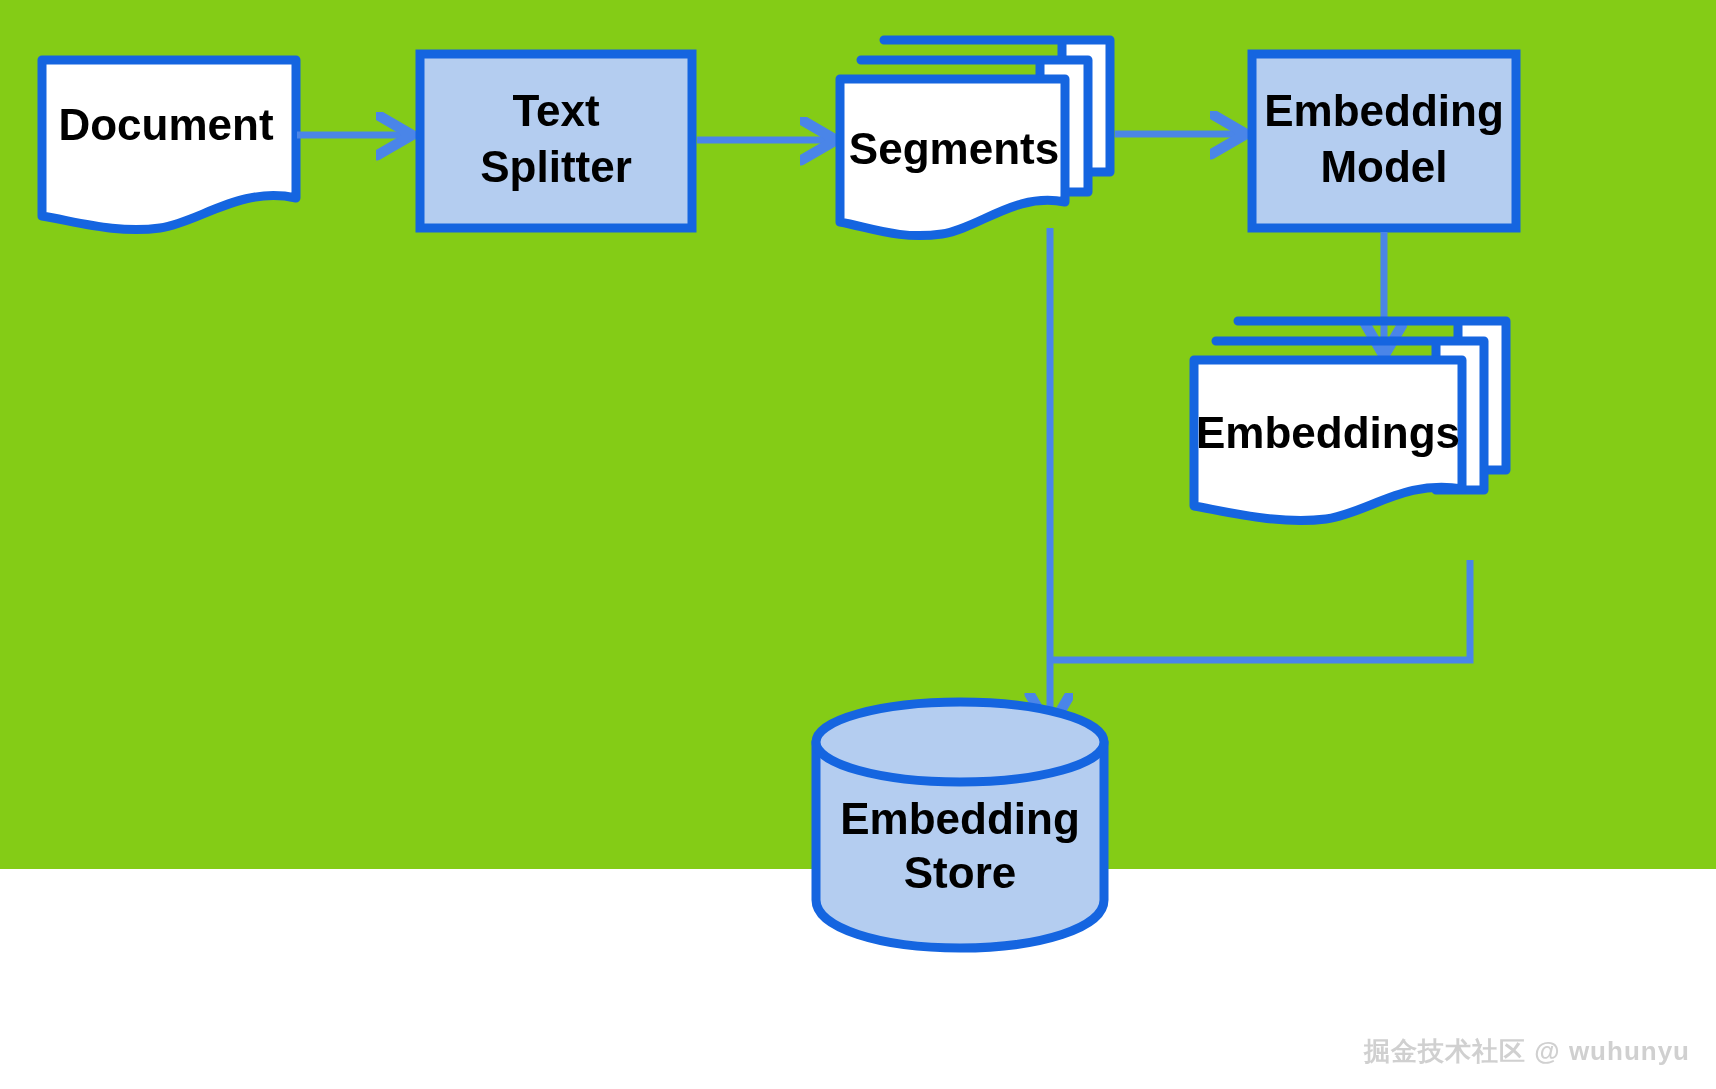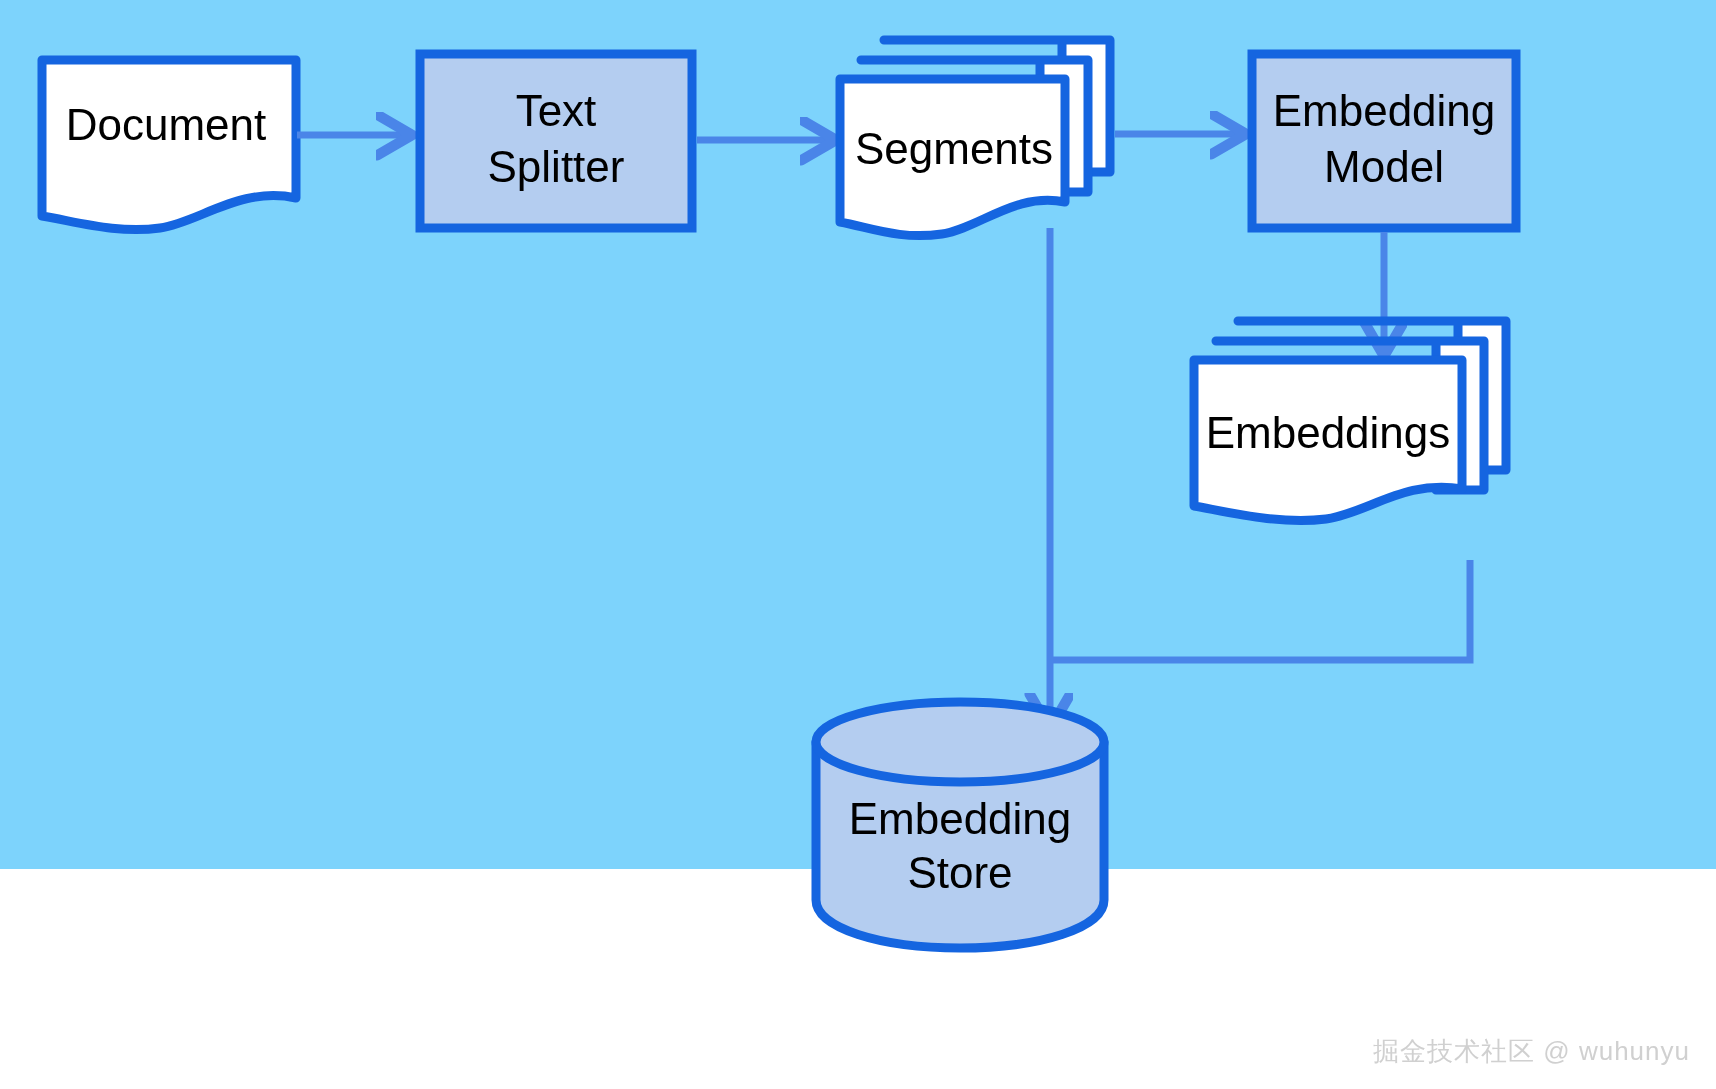--- a/index.html
+++ b/index.html
@@ -10,21 +10,22 @@
   body {
     width: 1716px;
     height: 1089px;
     overflow: hidden;
     font-family: "Liberation Sans", sans-serif;
   }
   #diagram-root {
     position: relative;
     width: 1716px;
     height: 869px;
-    background: #7dd3fc;
+    background: #84cc16;
+    font-weight: bold;
   }
   svg.canvas {
     position: absolute;
     top: 0;
     left: 0;
     width: 1716px;
     height: 1089px;
   }
   .node-label {
     font-family: "Liberation Sans", sans-serif;

